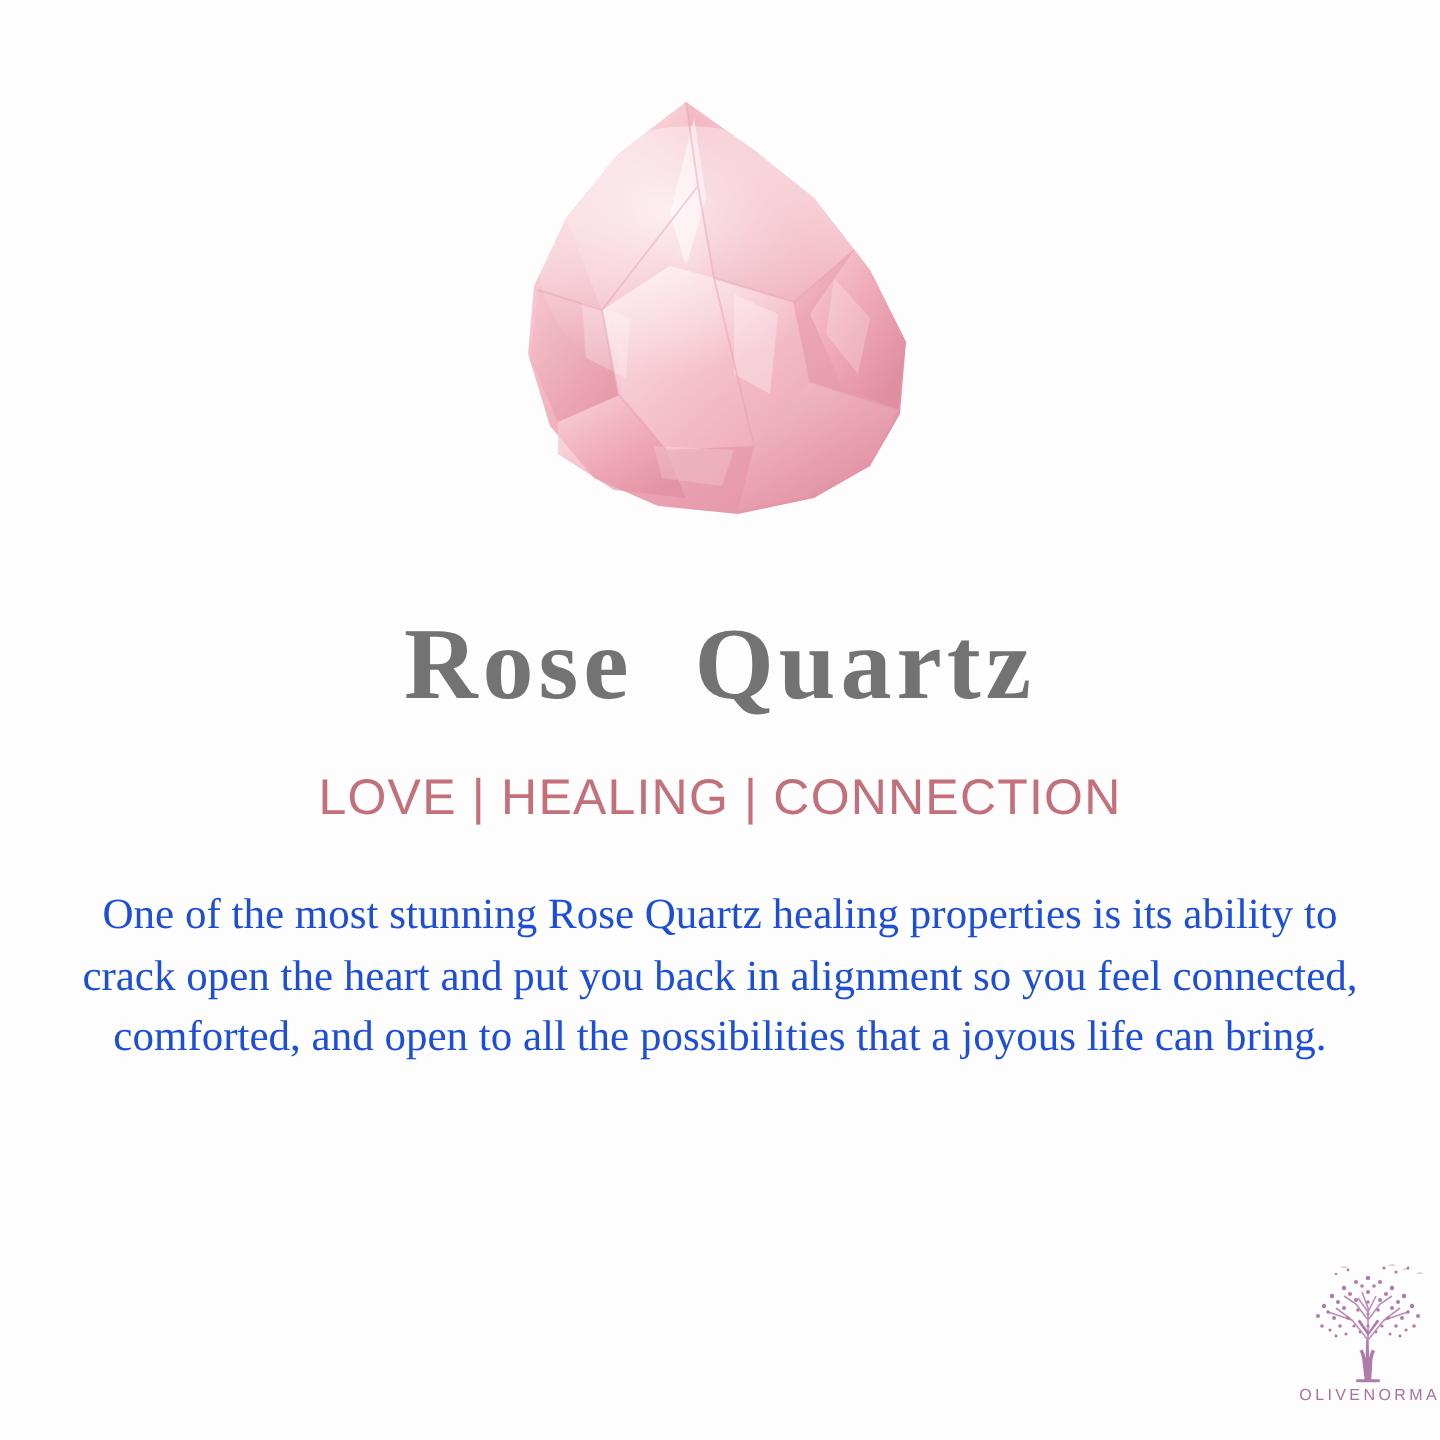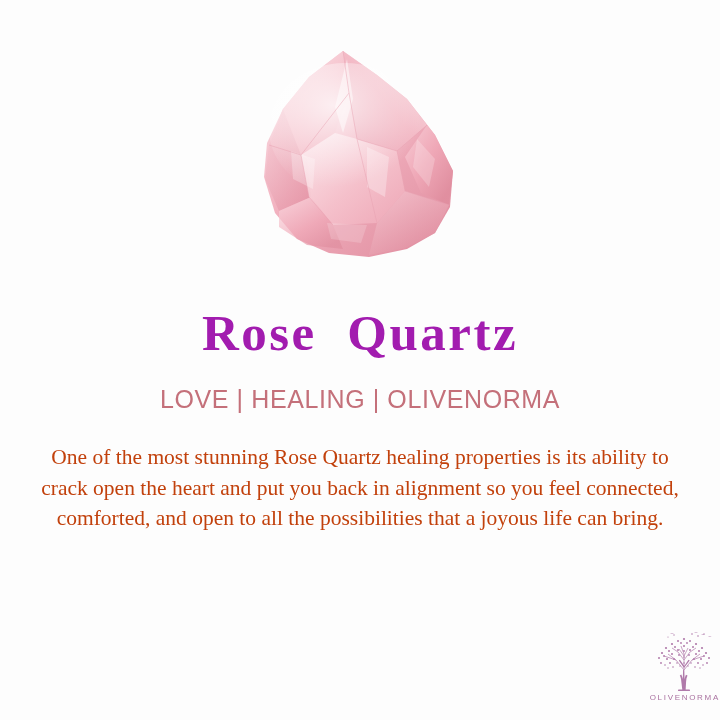--- a/index.html
+++ b/index.html
@@ -37,21 +37,21 @@
   .crystal-svg {
     display: block;
   }
 
   
   .title {
     font-family: "Liberation Serif", serif;
     font-size: 51px;
     font-weight: 700;
     letter-spacing: 2.5px;
-    color: #a21caf;
+    color: #737373;
     line-height: 1;
     margin-top: 46px;
     text-align: left;
     white-space: pre;
   }
 
   
   .subtitle {
     font-family: "Liberation Sans", sans-serif;
     font-size: 25px;
@@ -61,21 +61,21 @@
     margin-top: 26px;
     text-align: center;
     white-space: pre;
   }
 
   
   .body-text {
     font-family: "Liberation Serif", serif;
     font-size: 21.5px;
     font-weight: 400;
-    color: #c2410c;
+    color: #1d4ed8;
     line-height: 1.42;
     text-align: center;
     margin-top: 28px;
     width: 660px;
   }
 
   
   .brand {
     position: absolute;
     left: 0;
@@ -165,21 +165,21 @@
         <path d="M92 46 L44 108 L52 150 L76 178"></path>
         <path d="M100 92 L140 104 L148 144 L192 158"></path>
         <path d="M44 108 L12 98"></path>
         <path d="M140 104 L170 78"></path>
       </g>
     </svg>
   </div>
 
   <div class="title">Rose  Quartz</div>
 
-  <div class="subtitle">LOVE | HEALING | OLIVENORMA</div>
+  <div class="subtitle">LOVE | HEALING | CONNECTION</div>
 
   <p class="body-text">One of the most stunning Rose Quartz healing properties is its ability to crack open the heart and put you back in alignment so you feel connected, comforted, and open to all the possibilities that a joyous life can bring.</p>
 
   <div class="brand">
     <svg class="brand-mark" width="72" height="62" viewBox="0 0 72 62">
       <g fill="#b07aaa">
 
         <path d="M34.4 60.5 h3.2 l0.5 -9 c0.1 -2 0.5 -4 1.4 -6 l-1.6 -0.7
                  c-0.7 1.5 -1.1 3 -1.3 4.6 l-0.3 -9.5 l-1.2 0 l-0.3 9.2
                  c-0.3 -1.6 -0.8 -3.1 -1.5 -4.5 l-1.5 0.8 c1 2 1.4 4 1.5 6 Z"></path>

